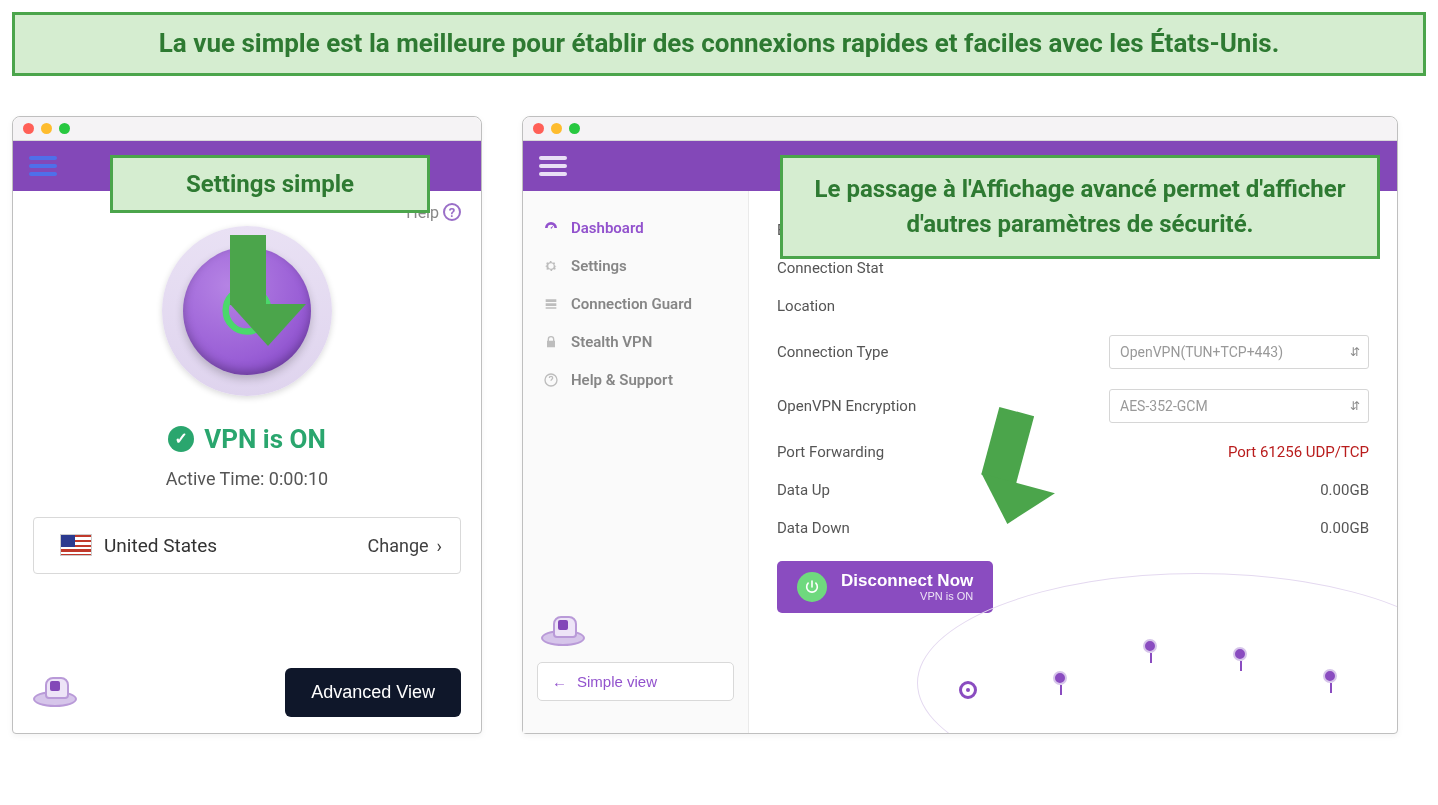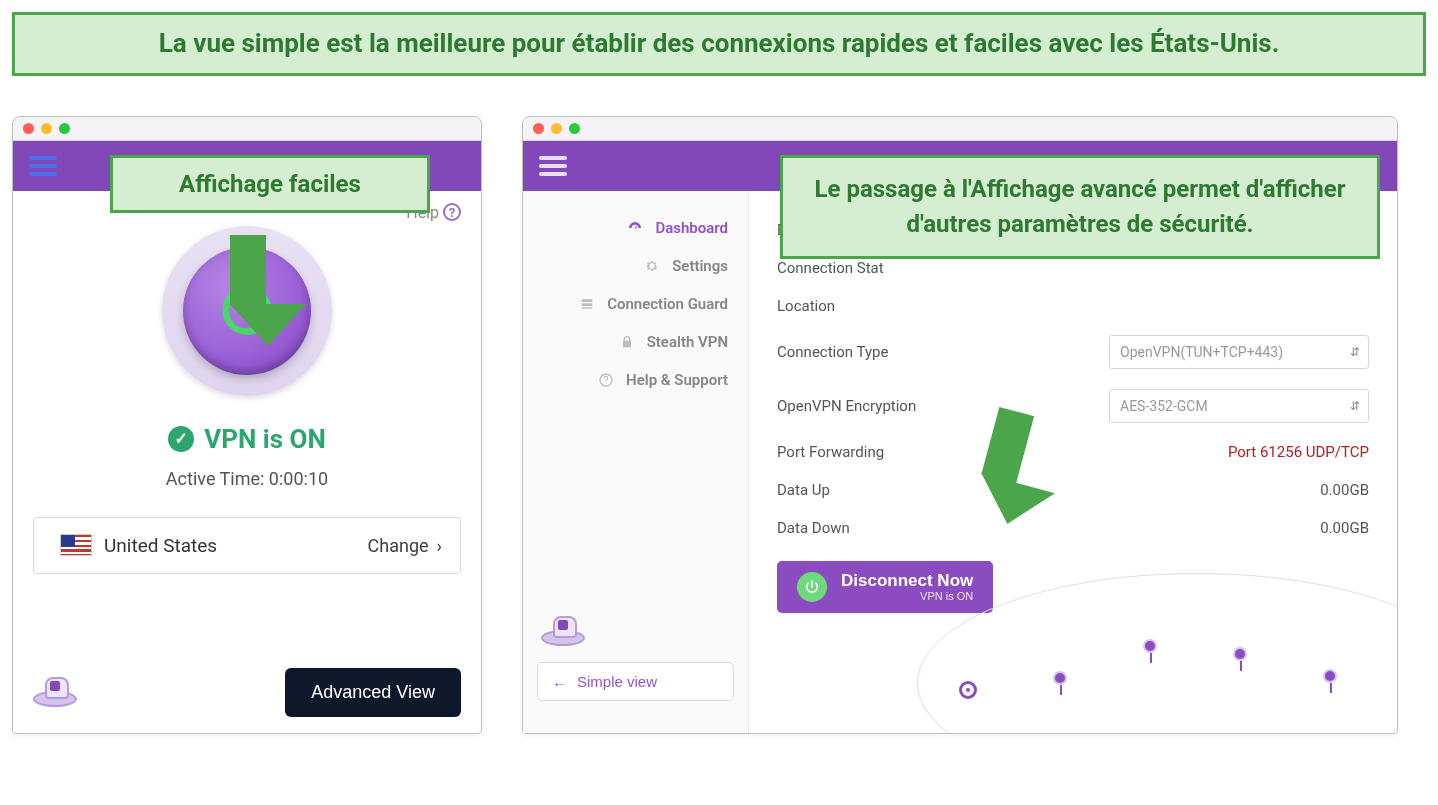--- a/index.html
+++ b/index.html
@@ -97,21 +97,21 @@
   .hat-big::before{content:"";position:absolute;left:0;right:0;bottom:0;height:12px;border-radius:50%;background:#d6c5ea;border:2px solid #b99ad8;}
   .hat-big::after{content:"";position:absolute;left:12px;top:0;width:20px;height:18px;border-radius:8px 8px 4px 4px;background:#ede4f7;border:2px solid #b99ad8;}
   .hat-big .shield{position:absolute;left:17px;top:4px;width:10px;height:10px;background:#8348b8;border-radius:2px;z-index:2;}
 
   .adv-btn{background:#0f172a;color:#fff;border:none;border-radius:6px;padding:14px 26px;font-size:18px;cursor:pointer;}
 
   
   .adv { width:876px; height:618px; display:flex; flex-direction:column;}
   .adv-body{flex:1;display:flex;position:relative;overflow:hidden;}
   .sidebar{width:226px;background:#fafafa;border-right:1px solid #eaeaea;display:flex;flex-direction:column;padding:18px 0;}
-  .side-item{padding:10px 20px;display:flex;align-items:center;gap:12px;color:#868686;font-size:15px;font-weight:600;cursor:pointer;justify-content:flex-end;}
+  .side-item{padding:10px 20px;display:flex;align-items:center;gap:12px;color:#868686;font-size:15px;font-weight:600;cursor:pointer;}
   .side-item.active{color:#9252cd;}
   .side-spacer{flex:1;}
   .simple-view-btn{margin:0 14px 14px;border:1px solid #d9d9d9;border-radius:5px;background:#fff;padding:10px 14px;color:#9252cd;font-size:15px;display:flex;align-items:center;gap:10px;cursor:pointer;}
 
   .main{flex:1;position:relative;padding:20px 28px 16px;}
   .kv{display:flex;justify-content:space-between;align-items:center;padding:10px 0;font-size:15px;color:#555;}
   .kv .v{color:#555;}
   .kv .v.link{color:#b91c1c;}
   .sel{height:34px;border:1px solid #d6d6d6;border-radius:3px;padding:0 28px 0 10px;min-width:260px;color:#999;font-size:14px;display:flex;align-items:center;justify-content:space-between;background:#fff;position:relative;}
   .sel::after{content:"⇵";position:absolute;right:8px;color:#888;font-size:12px;}
@@ -144,21 +144,21 @@
   .arrow-shape .head{width:0;height:0;border-left:38px solid transparent;border-right:38px solid transparent;border-top:42px solid #4ba54b;margin-top:-1px;}
   .arrow2 .arrow-shape{transform:rotate(15deg);}
 
   .side-ico{width:16px;height:16px;display:inline-block;}
 </style>
 </head>
 <body>
 
 <div class="top-banner">La vue simple est la meilleure pour établir des connexions rapides et faciles avec les États-Unis.</div>
 
-<div class="callout small">Affichage faciles</div>
+<div class="callout small">Settings simple</div>
 <div class="arrow-down arrow1">
   <div class="arrow-shape">
       <div class="shaft"></div>
       <div class="head"></div>
     </div>
 </div>
 <div class="callout big">Le passage à l'Affichage avancé permet d'afficher d'autres paramètres de sécurité.</div>
 <div class="arrow-down arrow2">
   <div class="arrow-shape">
       <div class="shaft"></div>

